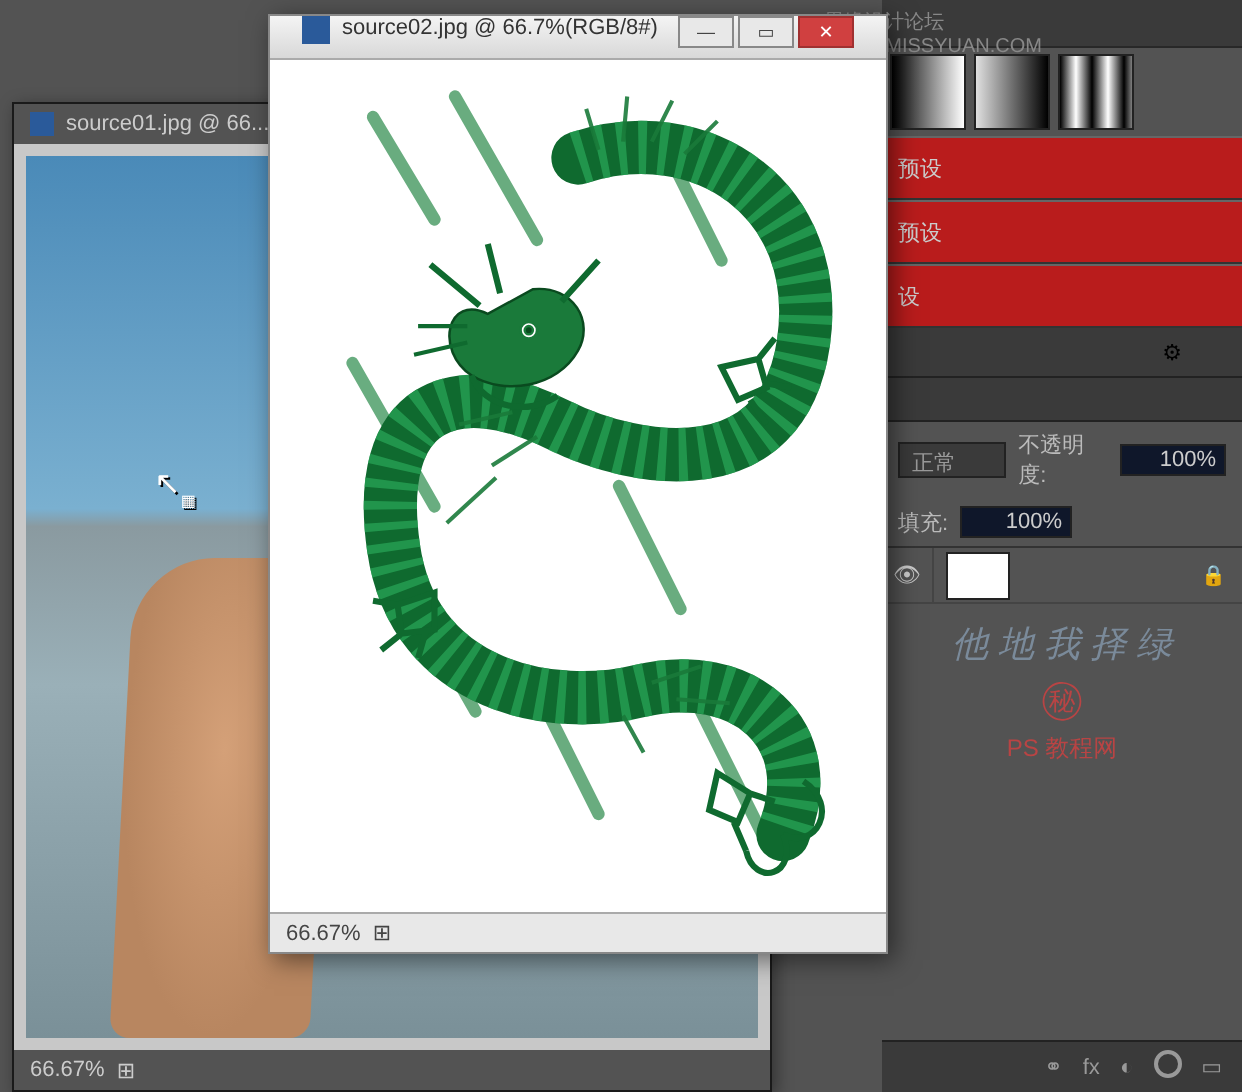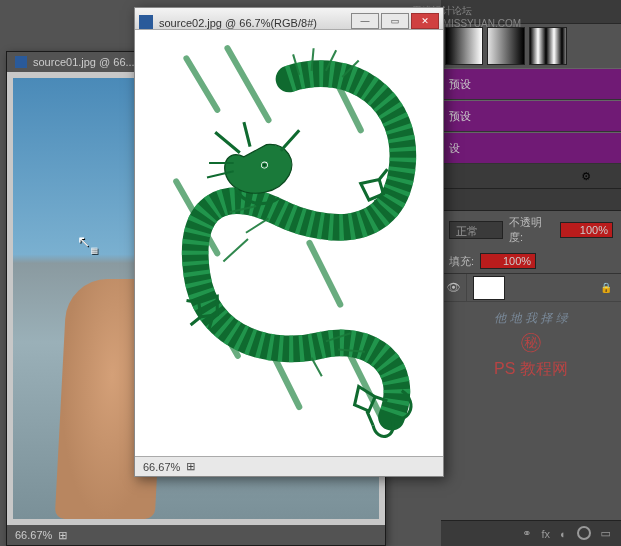--- a/index.html
+++ b/index.html
@@ -2,52 +2,52 @@
 <html><head>
 <meta charset="utf-8">
 <style>
 *{margin:0;padding:0;box-sizing:border-box;font-family:"Microsoft YaHei",Arial,sans-serif;font-size:11px;}
 body{width:621px;height:546px;background:#535353;overflow:hidden;position:relative;}
 .panel-right{position:absolute;right:0;top:0;width:180px;height:546px;background:#535353;}
 .top-section{background:#3a3a3a;border-bottom:1px solid #222;}
 .header-strip{height:24px;background:#3a3a3a;color:#999;padding:2px 8px;display:flex;align-items:center;border-bottom:1px solid #282828;}
 .grad-row{height:44px;background:#535353;padding:4px;display:flex;align-items:center;gap:4px;}
 .grad-swatch{width:38px;height:38px;border:1px solid #222;}
-.preset-row{height:32px;background:#701a75;border-top:1px solid #666;border-bottom:1px solid #333;display:flex;align-items:center;padding:0 8px;color:#ccc;}
+.preset-row{height:32px;background:#b91c1c;border-top:1px solid #666;border-bottom:1px solid #333;display:flex;align-items:center;padding:0 8px;color:#ccc;}
 .mystery-icon{height:24px;background:#3a3a3a;display:flex;align-items:center;justify-content:flex-end;padding:0 30px;}
 .layers-panel{background:#535353;}
 .layers-header{height:22px;background:#3a3a3a;border-bottom:1px solid #222;}
 .layers-controls{padding:4px 8px;display:flex;align-items:center;justify-content:space-between;gap:6px;}
 .dropdown{background:#3a3a3a;border:1px solid #222;color:#999;padding:2px 14px 2px 6px;height:18px;width:56px;}
 .lbl{color:#bbb;}
-.pct-box{background:#b91c1c;border:1px solid #222;color:#ccc;padding:1px 4px;width:56px;display:inline-block;text-align:right;}
+.pct-box{background:#0f172a;border:1px solid #222;color:#ccc;padding:1px 4px;width:56px;display:inline-block;text-align:right;}
 .lock-row{padding:4px 8px;display:flex;align-items:center;justify-content:flex-start;gap:6px;border-bottom:1px solid #333;}
 .layers-list{background:#535353;height:210px;position:relative;overflow:hidden;}
 .layer-row{height:28px;display:flex;align-items:center;border-bottom:1px solid #444;}
 .eye{width:26px;height:28px;display:flex;align-items:center;justify-content:center;color:#ccc;border-right:1px solid #444;}
 .thumb{width:32px;height:24px;background:#fff;margin:0 6px;border:1px solid #222;}
 .watermark-area{padding:8px;color:#8a5a5a;font-family:cursive;text-align:center;line-height:1.4;}
-.wm-script{font-size:12px;color:#7a8a9a;font-style:italic;}
-.wm-red{color:#b84444;font-size:16px;}
+.wm-script{font-size:18px;color:#7a8a9a;font-style:italic;}
+.wm-red{color:#b84444;font-size:12px;}
 .wm-url{color:#b84444;font-size:11px;font-style:italic;}
 .layers-footer{height:26px;background:#3a3a3a;display:flex;align-items:center;justify-content:flex-end;gap:10px;padding:0 10px;color:#999;border-top:1px solid #222;position:absolute;bottom:0;right:0;width:180px;}
 
 
 .docwin-bg{position:absolute;left:6px;top:51px;width:380px;height:495px;background:#3a3a3a;border:1px solid #1a1a1a;box-shadow:2px 2px 8px rgba(0,0,0,.4);}
 .docwin-tab{height:20px;background:#535353;color:#ccc;padding:2px 8px;display:flex;align-items:center;}
 .docwin-tab .tab-ico{width:12px;height:12px;background:#2a5a9a;margin-right:6px;display:inline-block;}
 .docwin-canvas{position:absolute;top:20px;left:0;right:0;bottom:20px;background:#c8c8c8;overflow:hidden;}
 .beach-img{position:absolute;left:6px;top:6px;right:6px;bottom:6px;background:linear-gradient(to bottom,#4a8ab8 0%,#7ab0d0 40%,#8a9aa0 42%,#9ab0b8 60%,#7a9098 100%);}
 .torso{position:absolute;left:48px;bottom:0;width:100px;height:240px;background:radial-gradient(ellipse at 50% 40%,#d4a078 0%,#b88660 70%);border-radius:40px 20px 10px 10px;transform:skewX(-3deg);}
 .cursor-arrow{position:absolute;left:70px;top:160px;color:#fff;font-size:16px;text-shadow:1px 1px 0 #000;}
 .docwin-status{position:absolute;bottom:0;left:0;right:0;height:20px;background:#535353;color:#ccc;padding:2px 8px;display:flex;align-items:center;gap:6px;}
 
 
 .docwin-fg{position:absolute;left:134px;top:7px;width:310px;height:470px;background:#e8e8e8;border:1px solid #888;box-shadow:3px 3px 12px rgba(0,0,0,.5);}
-.docwin-fg-titlebar{height:22px;background:linear-gradient(#f4f4f4,#d8d8d8);display:flex;align-items:flex-end;padding:0 4px;border-bottom:1px solid #aaa;}
+.docwin-fg-titlebar{height:22px;background:linear-gradient(#f4f4f4,#d8d8d8);display:flex;align-items:flex-start;padding:0 16px;border-bottom:1px solid #aaa;}
 .fg-ico{width:14px;height:14px;background:#2a5a9a;margin-right:6px;}
 .fg-title{flex:1;color:#333;}
 .winbtn{width:28px;height:16px;border:1px solid #888;background:#e8e8e8;margin-left:2px;display:flex;align-items:center;justify-content:center;font-size:9px;color:#444;}
 .winbtn.close{background:#d04040;color:#fff;border-color:#a03030;}
 .docwin-fg-canvas{position:absolute;top:22px;left:0;right:0;bottom:20px;background:#fff;padding:8px;overflow:hidden;}
 .dragon-svg{width:100%;height:100%;}
 .docwin-fg-status{position:absolute;bottom:0;left:0;right:0;height:20px;background:#e8e8e8;color:#444;padding:2px 8px;display:flex;align-items:center;gap:6px;border-top:1px solid #aaa;}
 .top-wm{position:absolute;top:4px;right:100px;color:#888;font-size:10px;}
 .ring{width:14px;height:14px;border:2px solid #999;border-radius:50%;display:inline-block;}
 .lock-icon{font-size:10px;color:#aaa;}

